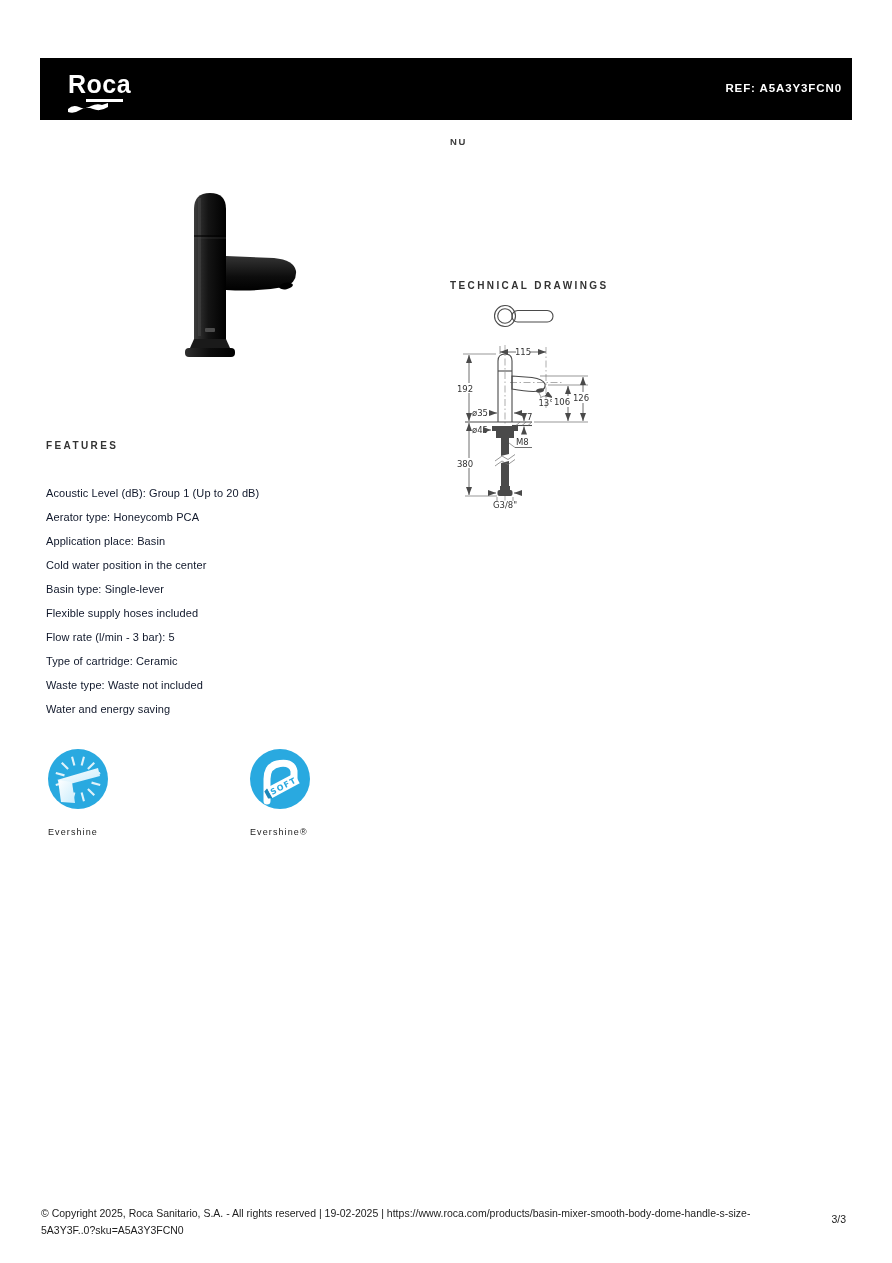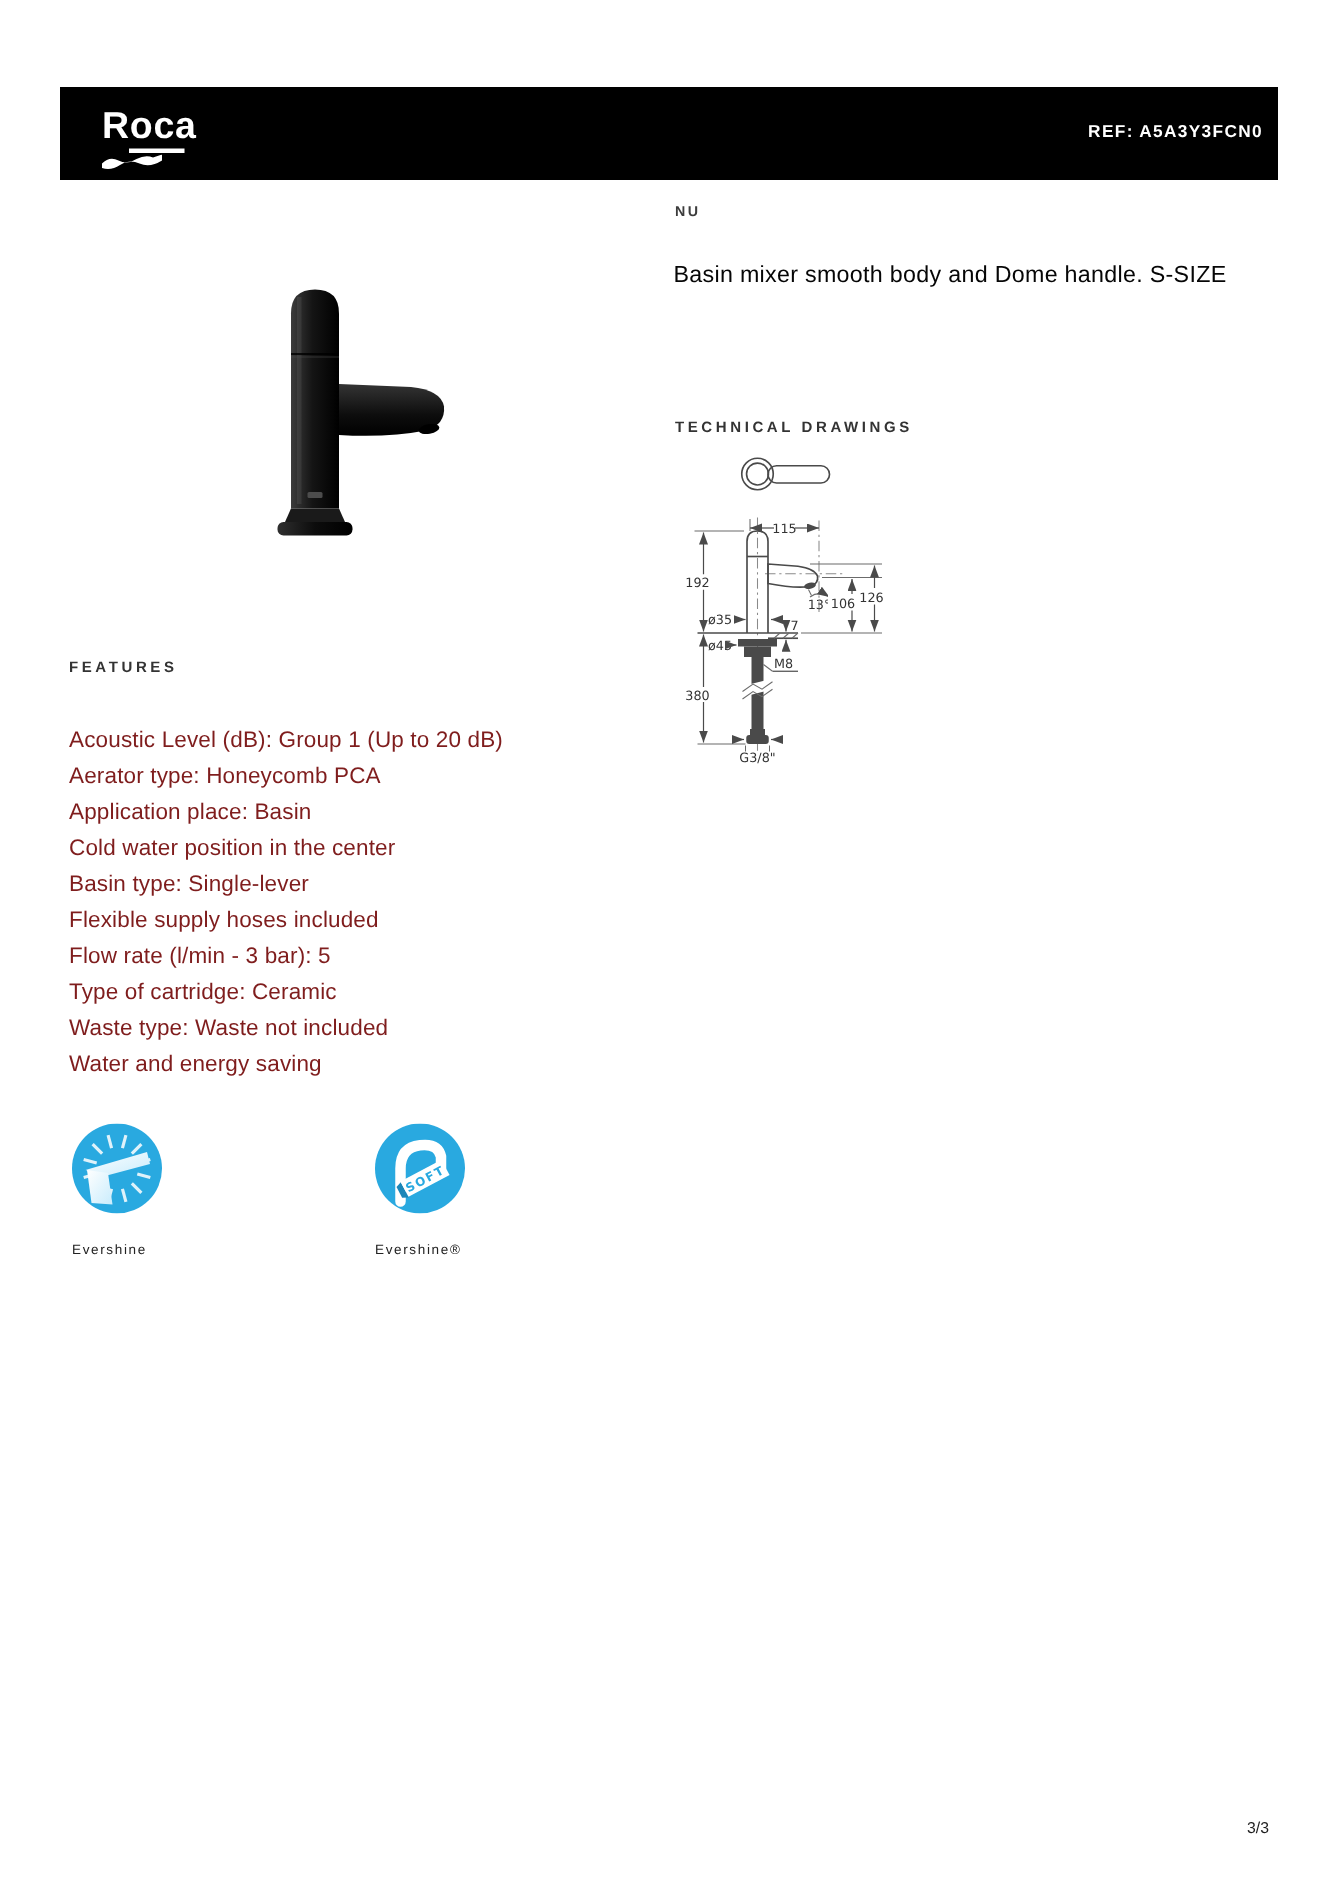--- a/index.html
+++ b/index.html
@@ -52,21 +52,21 @@
   .cl  { stroke:#8a8a8a; stroke-width:.7; fill:none; stroke-dasharray:7 2.5 1.5 2.5; }
   .dim { stroke:#4a4a4a; stroke-width:.8; fill:none; }
   .lbg { fill:#fff; }
 
   
   .product-photo { position:absolute; left:128px; top:152px; }
 
   
   .features { position:absolute; left:46px; top:471px; list-style:none; }
   .features li {
-    font-size:15px; color:#7f1d1d; height:13px; line-height:13px; margin-bottom:11px;
+    font-size:11px; color:#0f172a; height:13px; line-height:13px; margin-bottom:11px;
     letter-spacing:.1px;
   }
 
   
   .badge { position:absolute; top:733px; width:120px; }
   .badge-evershine { left:48px; }
   .badge-softturn  { left:250px; }
   .badge-label {
     margin-top:14px; font-size:9px; letter-spacing:1.1px; color:#222;
   }
@@ -118,21 +118,20 @@
     <line x1="66" y1="68" x2="98" y2="68" stroke="#000" stroke-width="1.4" opacity="0.8"></line>
     <line x1="66" y1="70" x2="98" y2="70" stroke="#4a4a4a" stroke-width="0.8" opacity="0.6"></line>
     <path d="M98,88 L146,90 Q166,92 168,103 Q169,115 156,119 Q130,124 98,122 Z" fill="url(#spoutGrad)"></path>
     <ellipse cx="158" cy="118" rx="7" ry="3.2" fill="#000" transform="rotate(-10 158 118)"></ellipse>
     <rect x="77" y="160" width="10" height="4" rx="1" fill="#4c4c4c"></rect>
     <path d="M66,171 L98,171 L102,180 L62,180 Z" fill="#1a1a1a"></path>
     <rect x="57" y="180" width="50" height="9" rx="4" fill="url(#baseGrad)"></rect>
   </svg>
 
   <div class="collection">NU</div>
-  <h1 class="title">Basin mixer smooth body and Dome handle. S-SIZE</h1>
 
   <div class="section-heading tech-heading">TECHNICAL DRAWINGS</div>
 
   <svg class="tech-drawing" width="240" height="225" viewBox="0 0 240 225">
     <defs>
       <marker id="arr" markerWidth="9" markerHeight="8" refX="8" refY="3" orient="auto" markerUnits="userSpaceOnUse">
         <path d="M0,0 L8,3 L0,6 Z" fill="#4a4a4a"></path>
       </marker>
     </defs>
 
@@ -295,15 +294,19 @@
       <path d="M17,52 L17,30 Q17,16 30,14.5 Q42,13 44,22 L44,30" stroke="#ffffff" stroke-width="7" fill="none" stroke-linecap="round"></path>
       <g transform="rotate(-28 33 37)">
         <polygon points="14,33 18,31.5 18,43 14,41" fill="#1b86b8"></polygon>
         <rect x="18" y="31" width="31" height="11.5" fill="#ffffff"></rect>
         <text x="33.5" y="40" text-anchor="middle" fill="#29a9e0" style="font-family:'DejaVu Sans',sans-serif;font-size:8px;font-weight:bold;letter-spacing:1.2px;">SOFT</text>
       </g>
     </svg>
     <div class="badge-label">Evershine®</div>
   </div>
 
+  <div class="footer-text">
+    <span>© Copyright 2025, Roca Sanitario, S.A. - All rights reserved | 19-02-2025 | https://www.roca.com/products/basin-mixer-smooth-body-dome-handle-s-size-</span>
+    <span>5A3Y3F..0?sku=A5A3Y3FCN0</span>
+  </div>
   <div class="page-num">3/3</div>
 
 </div>
 
 </body></html>

